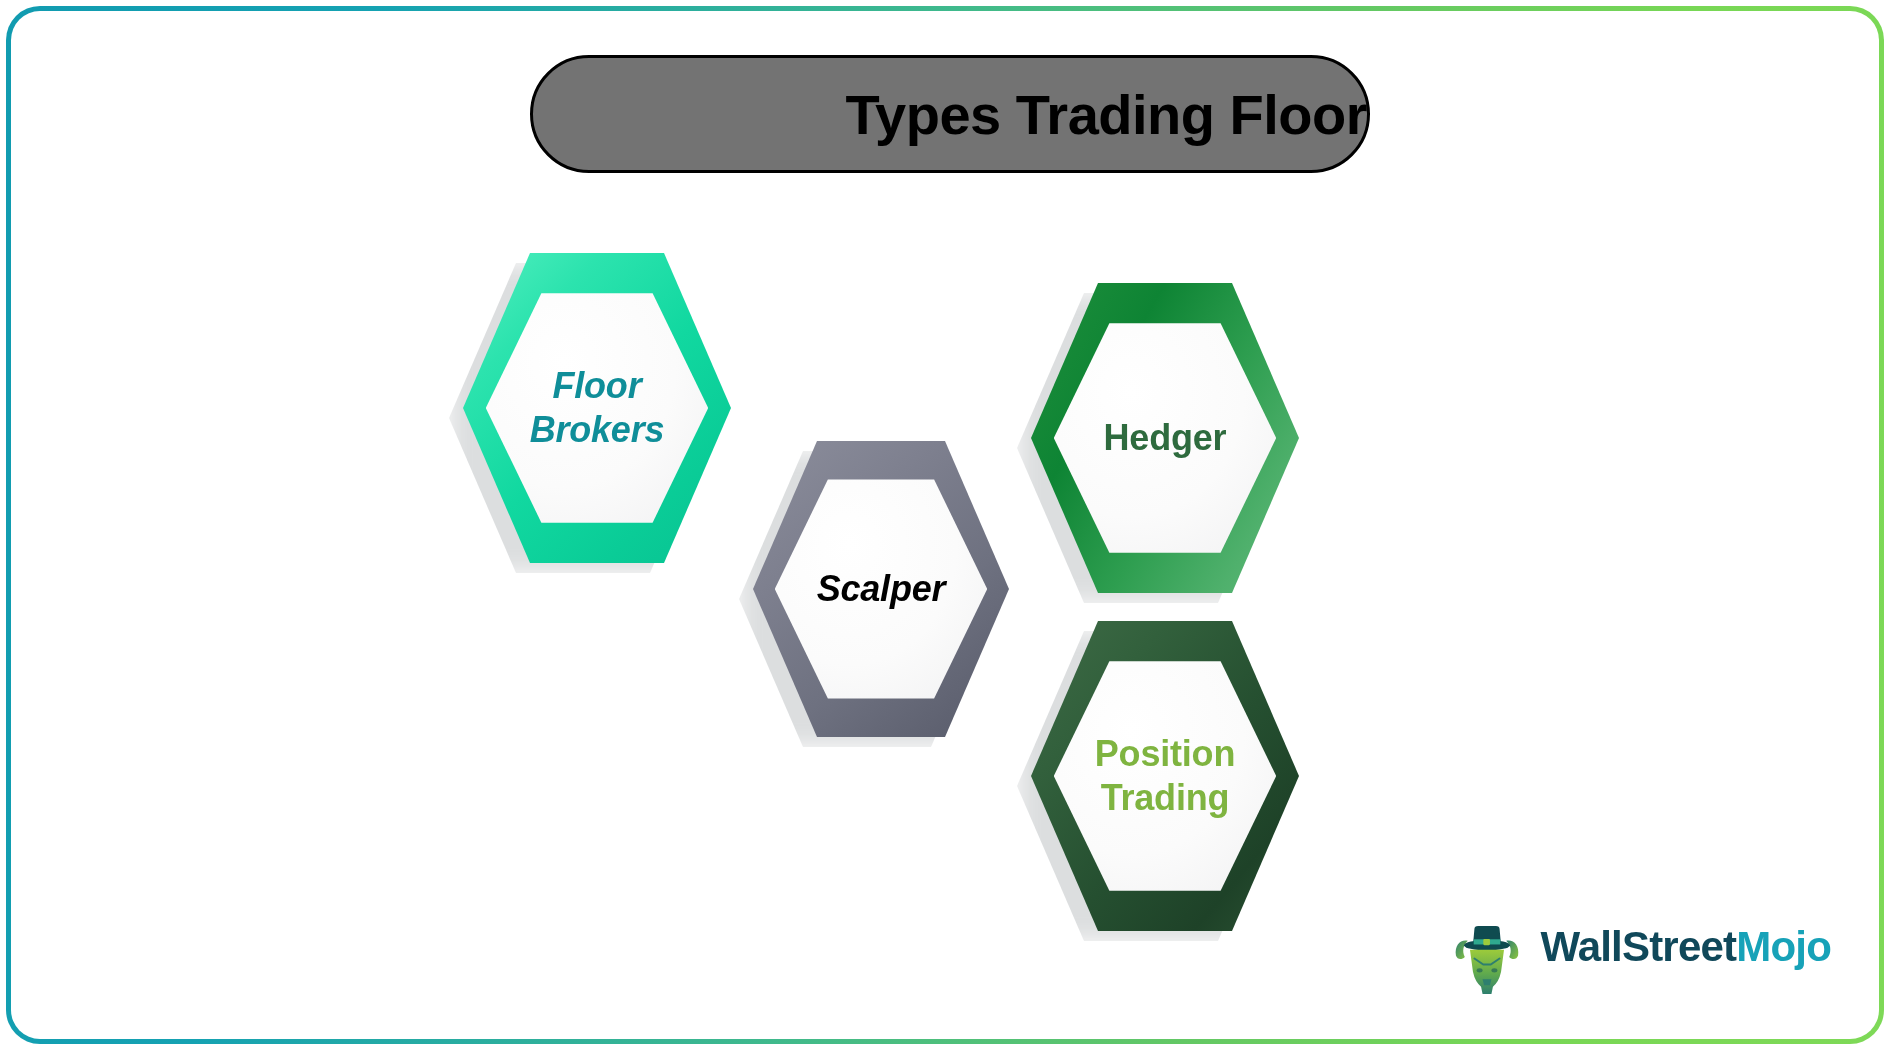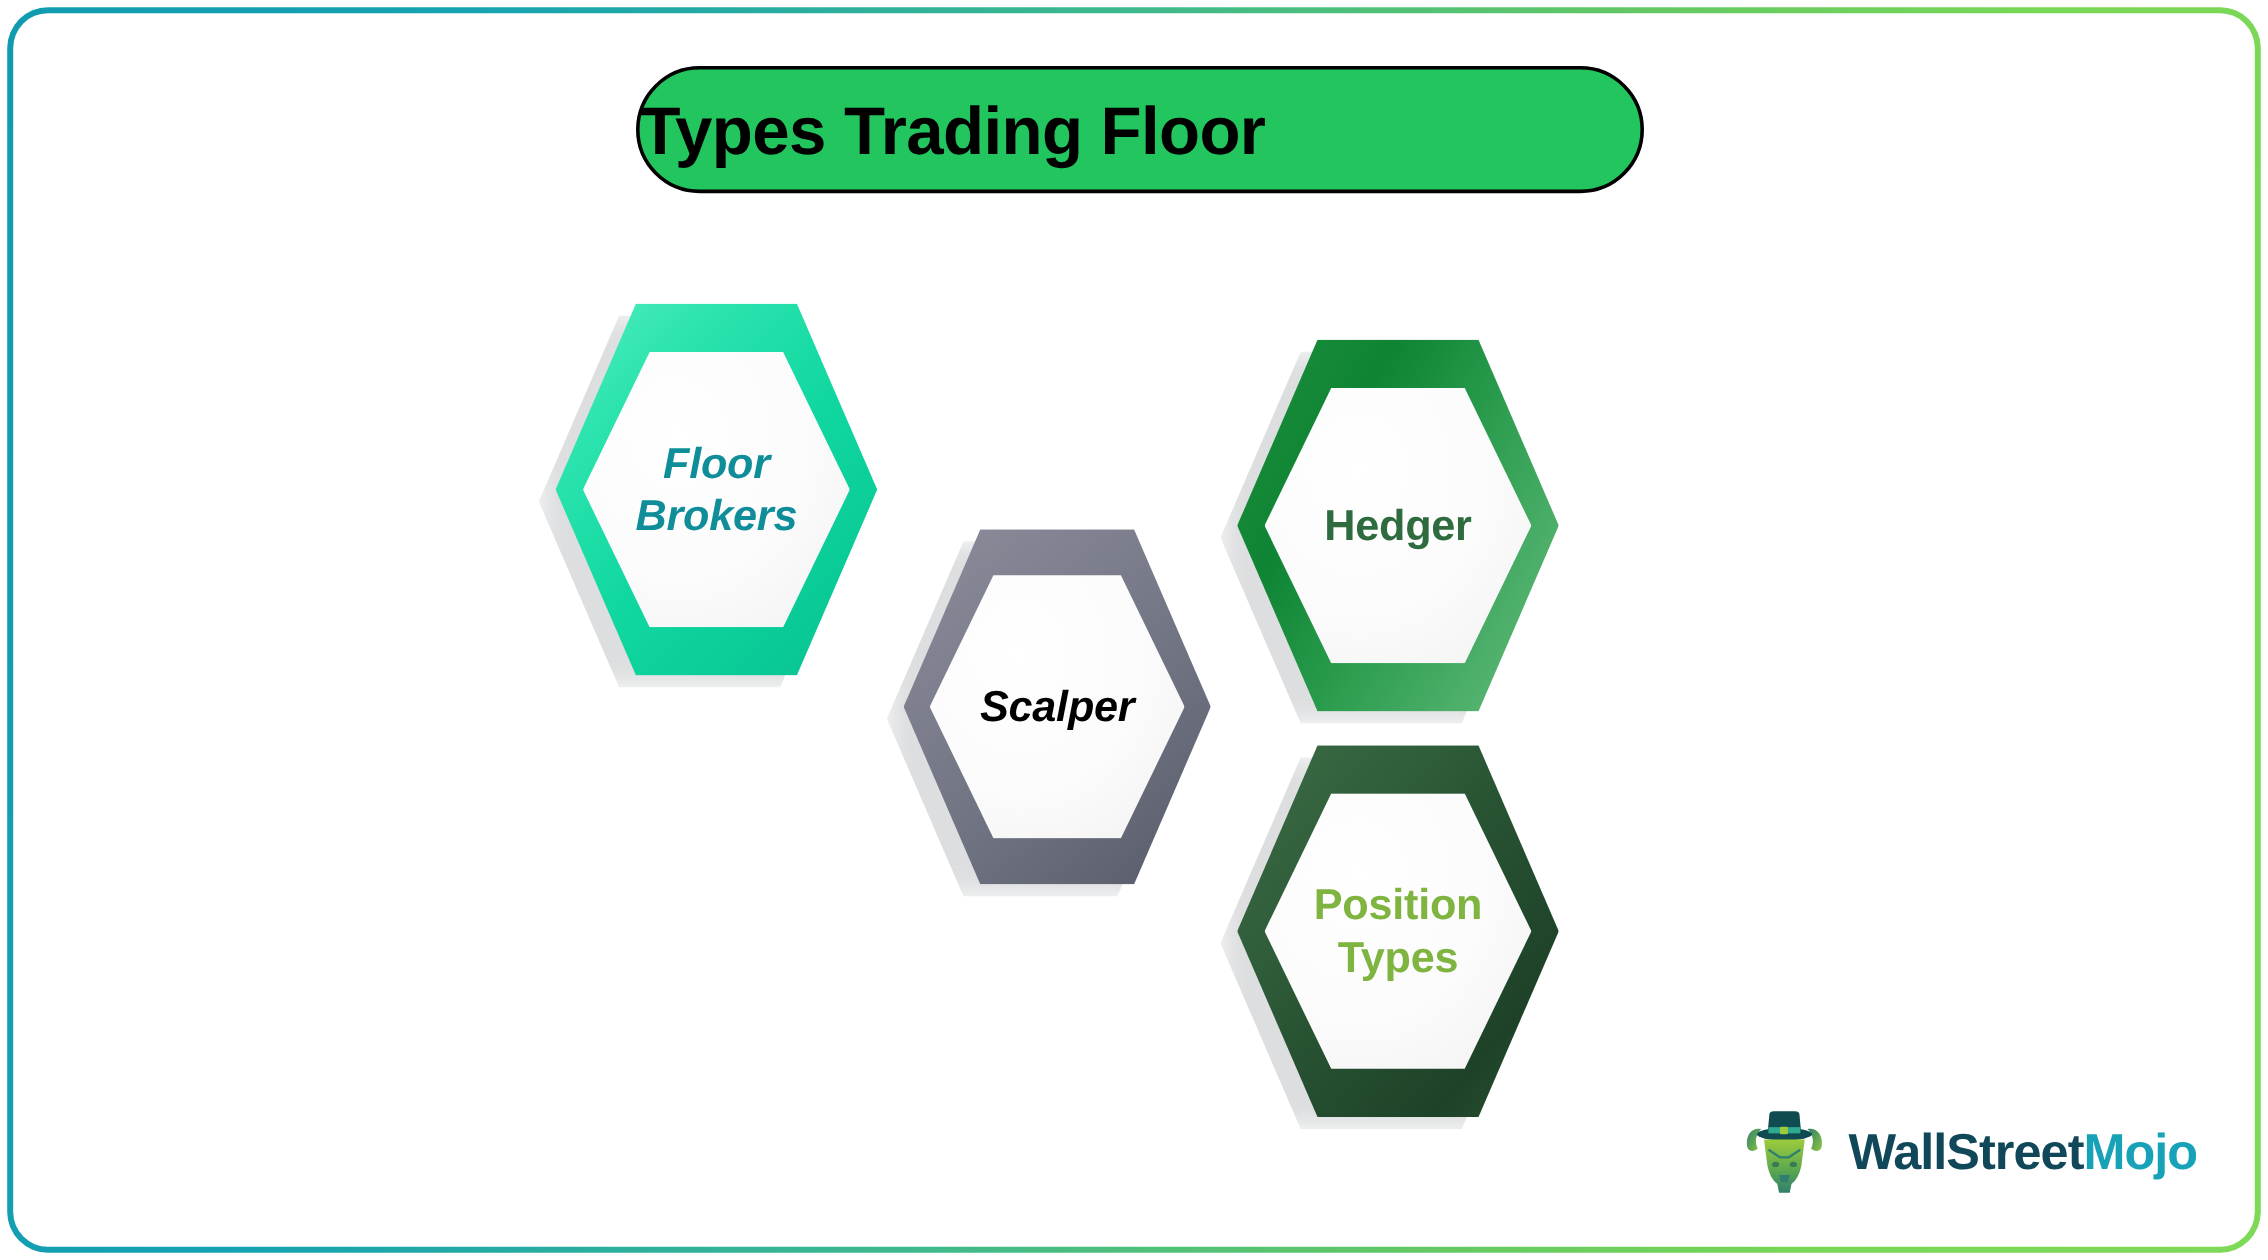--- a/index.html
+++ b/index.html
@@ -40,27 +40,27 @@
     border-radius: 29px;
     overflow: hidden;
   }
 
   
   #title-pill {
     position: absolute;
     left: 519px;
     top: 44px;
     width: 840px;
-    height: 106px;
+    height: 118px;
     border: 3px solid #000000;
     border-radius: 59px;
-    background: #22c55e;
+    background: #737373;
     display: flex;
     align-items: center;
-    justify-content: flex-start;
+    justify-content: flex-end;
     box-sizing: border-box;
   }
   #title-text {
     font-size: 56px;
     font-weight: 800;
     letter-spacing: -0.5px;
     color: #000000;
     white-space: nowrap;
   }
 
@@ -131,21 +131,21 @@
   #hex-position-trader .hex-outer {
     background: linear-gradient(130deg, #3E6B46 0%, #32603C 26%, #254F30 56%, #1E4228 80%, #2C5334 100%);
   }
 
   
   #brand-logo {
     position: absolute;
     right: 48px;
     bottom: 42px;
     display: flex;
-    align-items: center;
+    align-items: flex-start;
     gap: 16px;
   }
   #logo-mark {
     width: 74px;
     height: 74px;
     flex: 0 0 auto;
   }
   #logo-wordmark {
     font-size: 42px;
     font-weight: 800;
@@ -192,21 +192,21 @@
             <div class="hex-label" style="color:#000000;">Scalper</div>
           </div>
         </div>
       </div>
 
 
       <div class="hex-node" id="hex-position-trader" style="left:1020px; top:610px; width:268px; height:310px;">
         <div class="hex-shadow"></div>
         <div class="hex-outer">
           <div class="hex-inner">
-            <div class="hex-label" style="color:#7FB440;">Position Types</div>
+            <div class="hex-label" style="color:#7FB440;">Position Trading</div>
           </div>
         </div>
       </div>
 
     </div>
 
     <div id="brand-logo">
       <svg id="logo-mark" viewBox="0 0 100 100">
         <defs>
           <linearGradient id="bullGrad" x1="0" y1="0" x2="0" y2="1">

